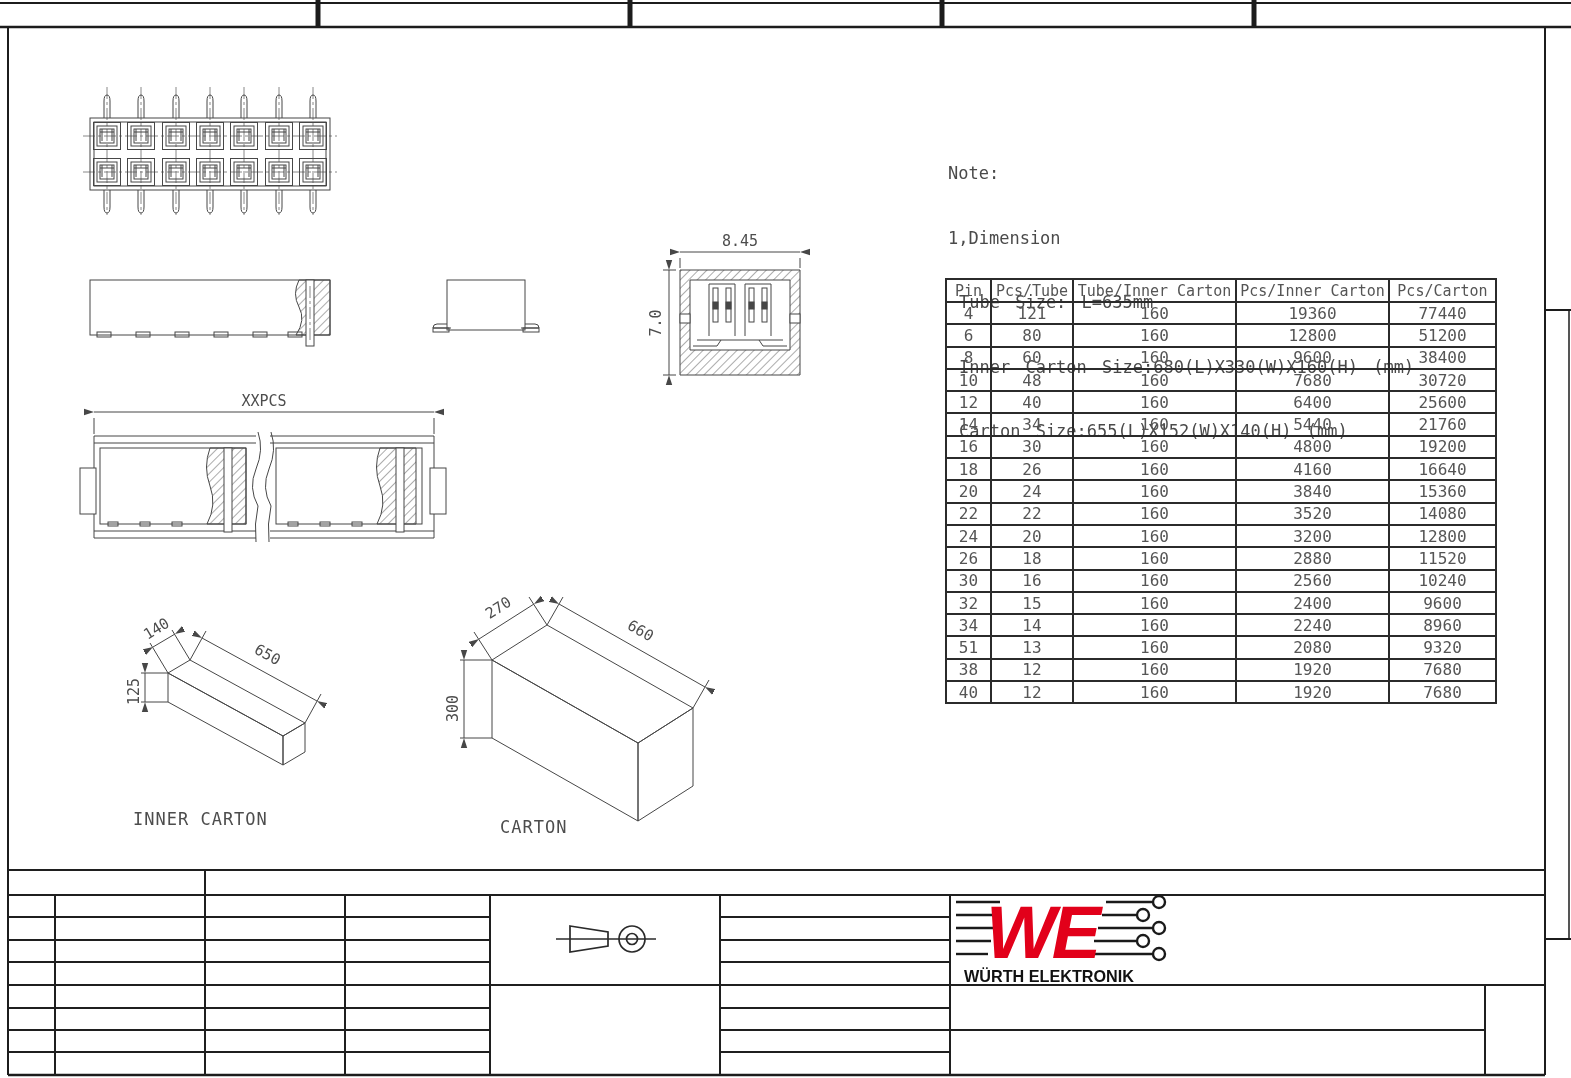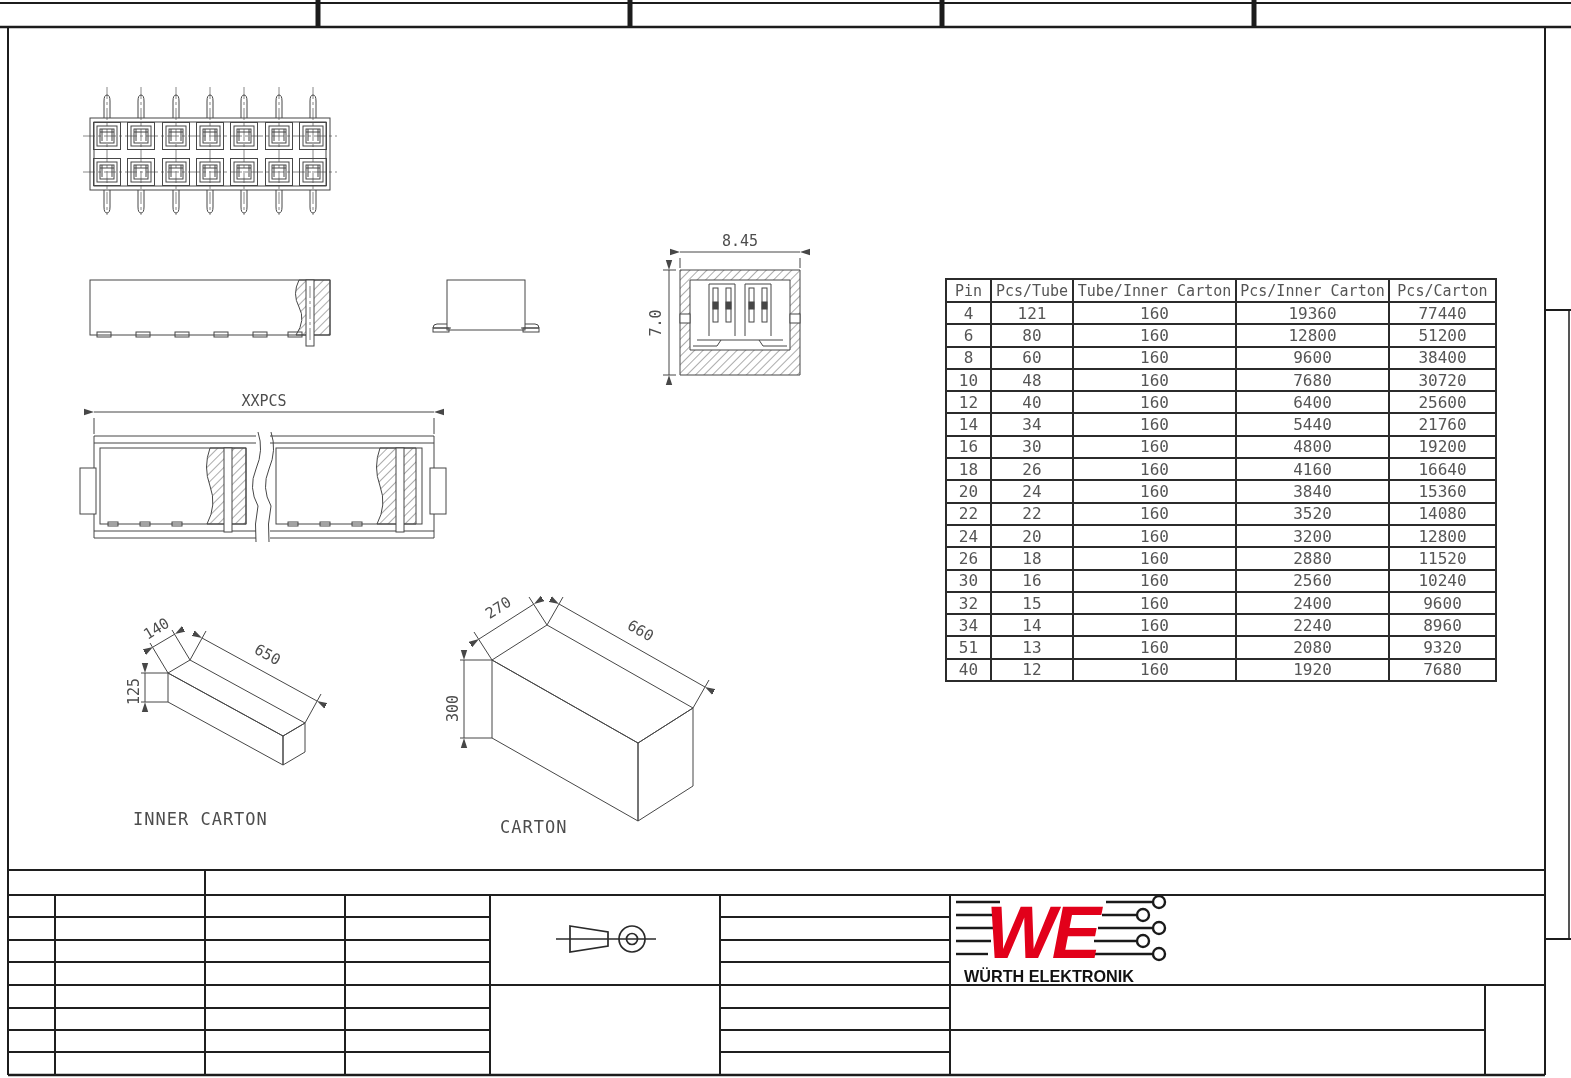--- a/index.html
+++ b/index.html
@@ -216,20 +216,27 @@
       <line x1="34" y1="70" x2="34" y2="148" marker-start="url(#ah5)" marker-end="url(#ah5)"></line>
       <line x1="62" y1="70" x2="30" y2="70"></line>
         <line x1="62" y1="148" x2="30" y2="148"></line>
     </g>
     <text class="dimtxt" transform="translate(71,22) rotate(-32)" text-anchor="middle">270</text>
     <text class="dimtxt" transform="translate(208,45) rotate(30)" text-anchor="middle">660</text>
     <text class="dimtxt" transform="translate(28,132) rotate(-90)">300</text>
     <text class="biglbl" x="70" y="243">CARTON</text>
   </svg>
 
+  <div id="note">
+    <div>Note:</div>
+    <div>1,Dimension</div>
+    <div class="indent">Tube Size: L=635mm</div>
+    <div class="indent">Inner Carton Size:680(L)X330(W)X160(H) (mm)</div>
+    <div class="indent">Carton Size:655(L)X152(W)X140(H) (mm)</div>
+  </div>
 
   <table id="packing-table">
     <colgroup>
       <col style="width:45px">
         <col style="width:82px">
         <col style="width:163px">
       <col style="width:153px">
         <col style="width:107px">
     </colgroup>
     <thead>
@@ -346,20 +353,27 @@
           <td>160</td>
           <td>2240</td>
           <td>8960</td>
         </tr>
         <tr>
           <td>51</td>
           <td>13</td>
           <td>160</td>
           <td>2080</td>
           <td>9320</td>
+        </tr>
+        <tr>
+          <td>38</td>
+          <td>12</td>
+          <td>160</td>
+          <td>1920</td>
+          <td>7680</td>
         </tr>
         <tr>
           <td>40</td>
           <td>12</td>
           <td>160</td>
           <td>1920</td>
           <td>7680</td>
         </tr>
       </tbody>
   </table>

